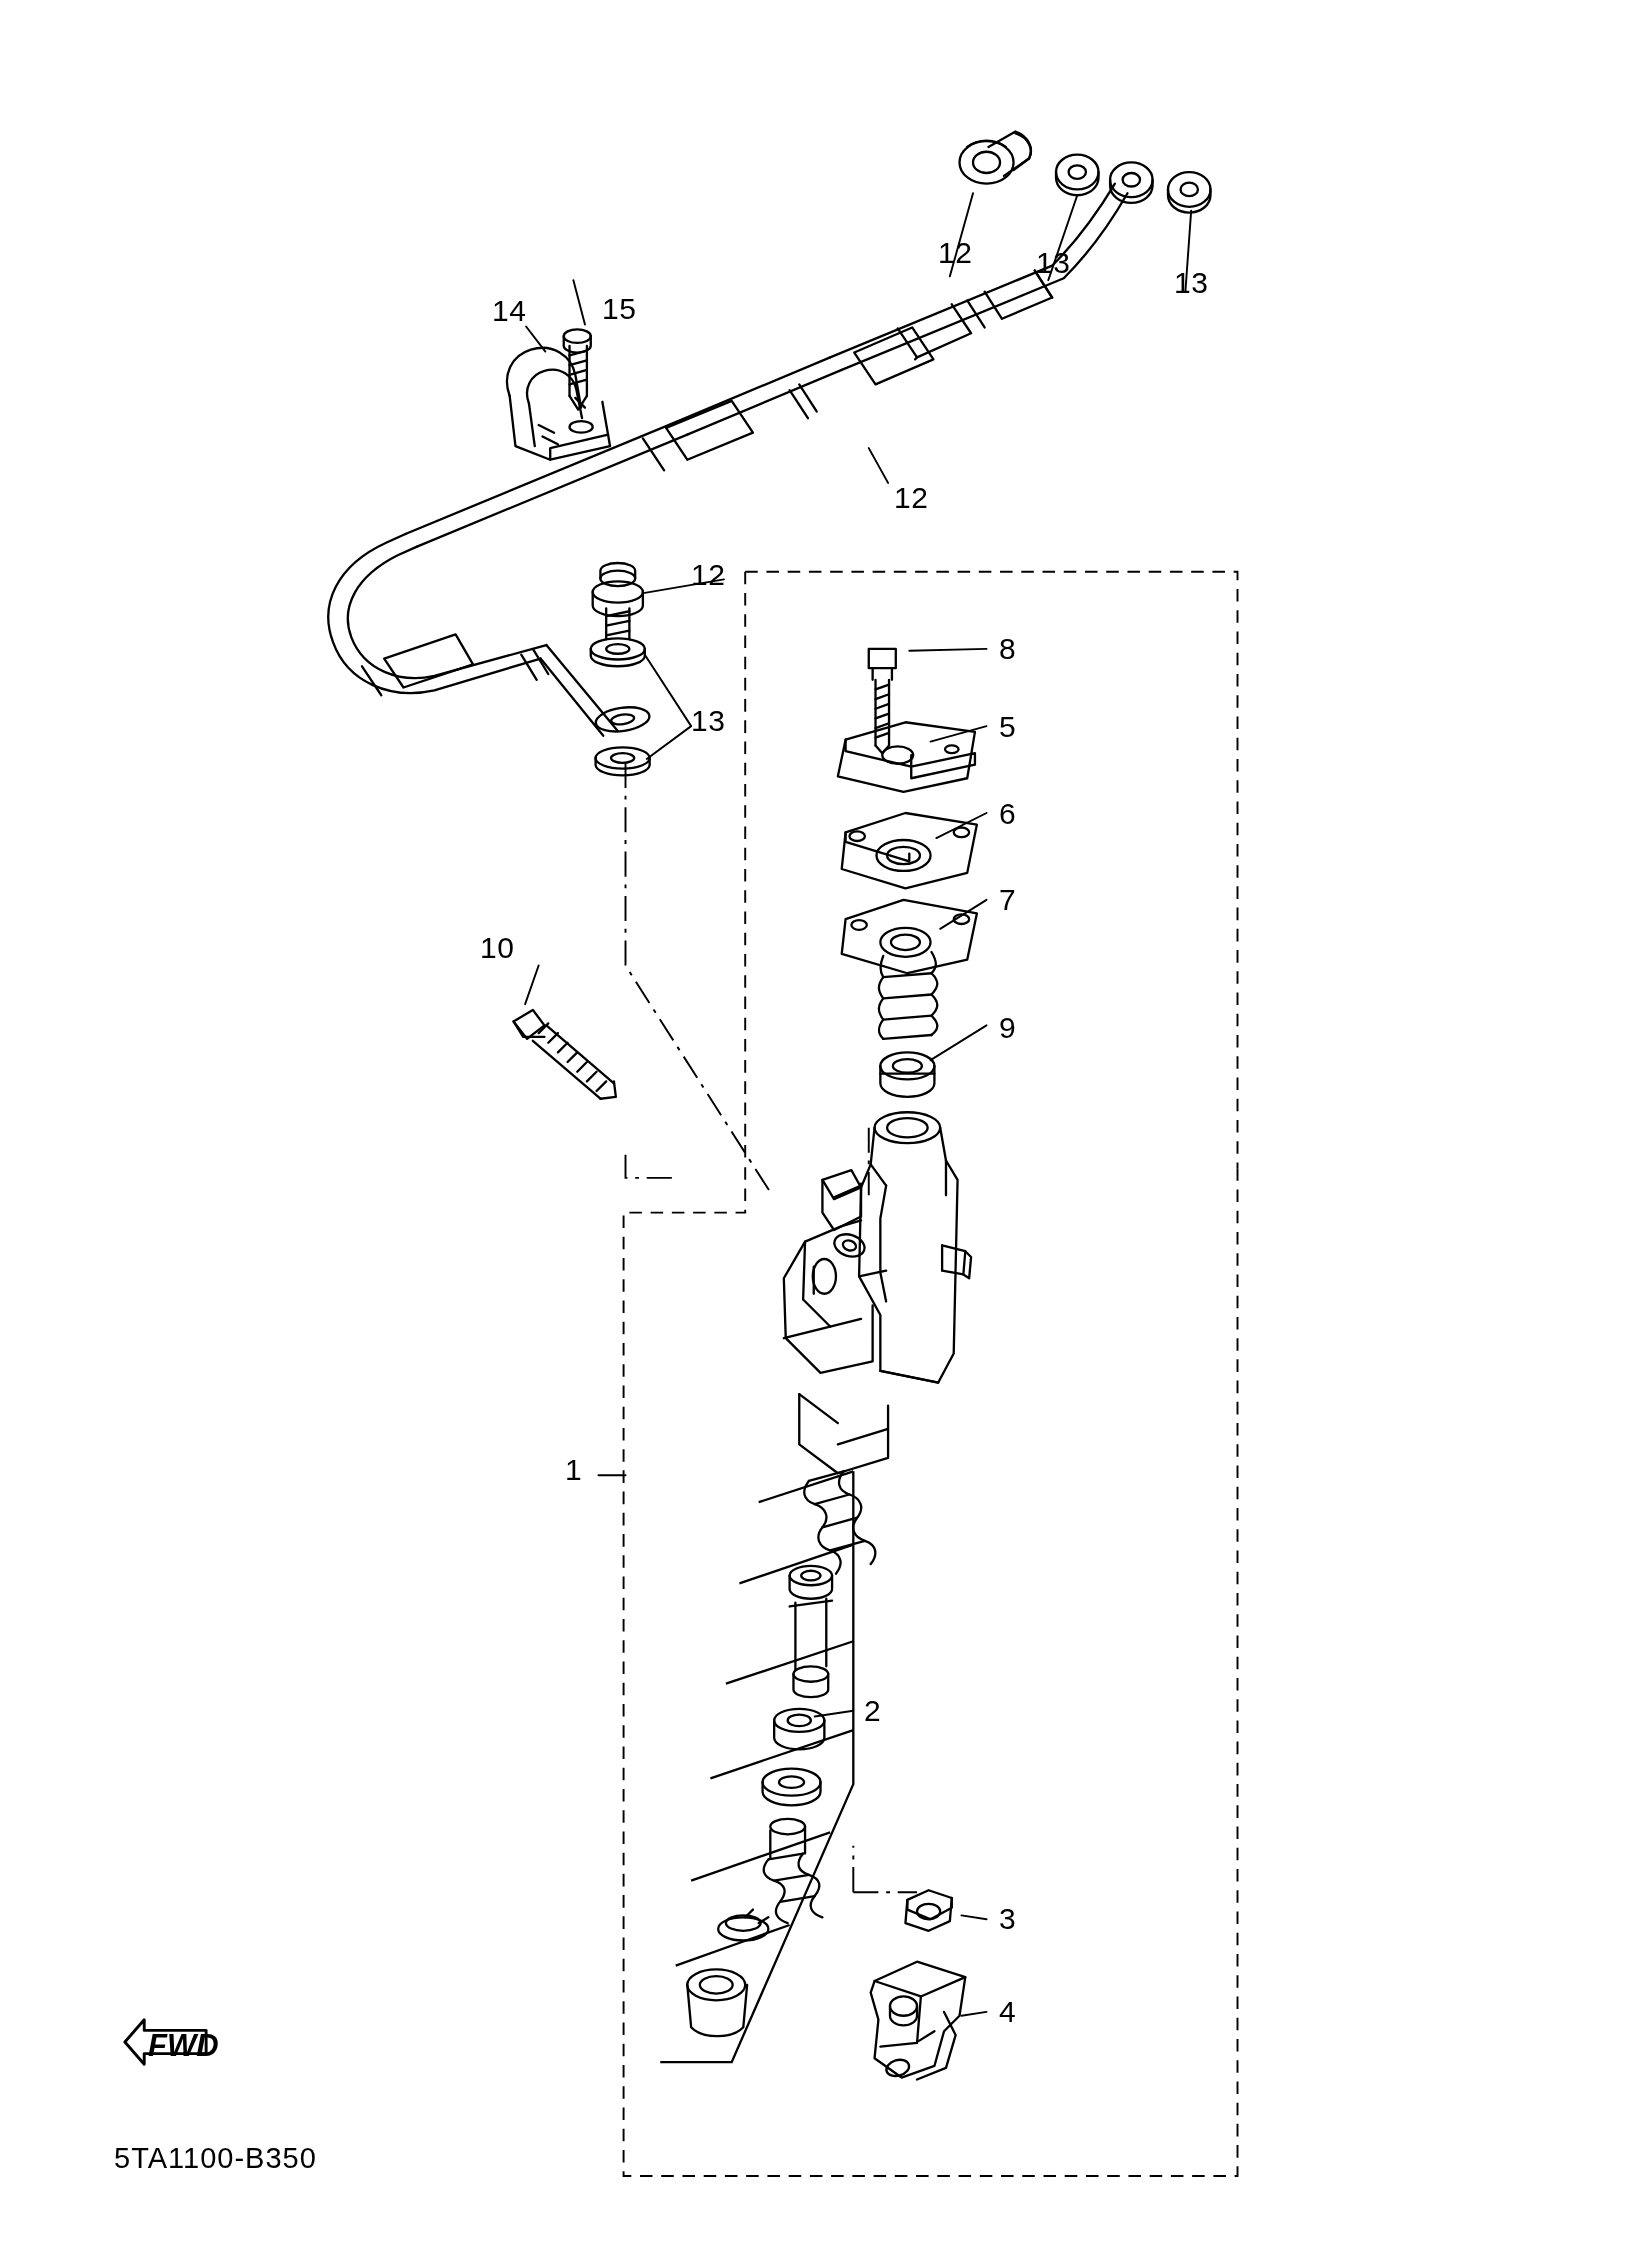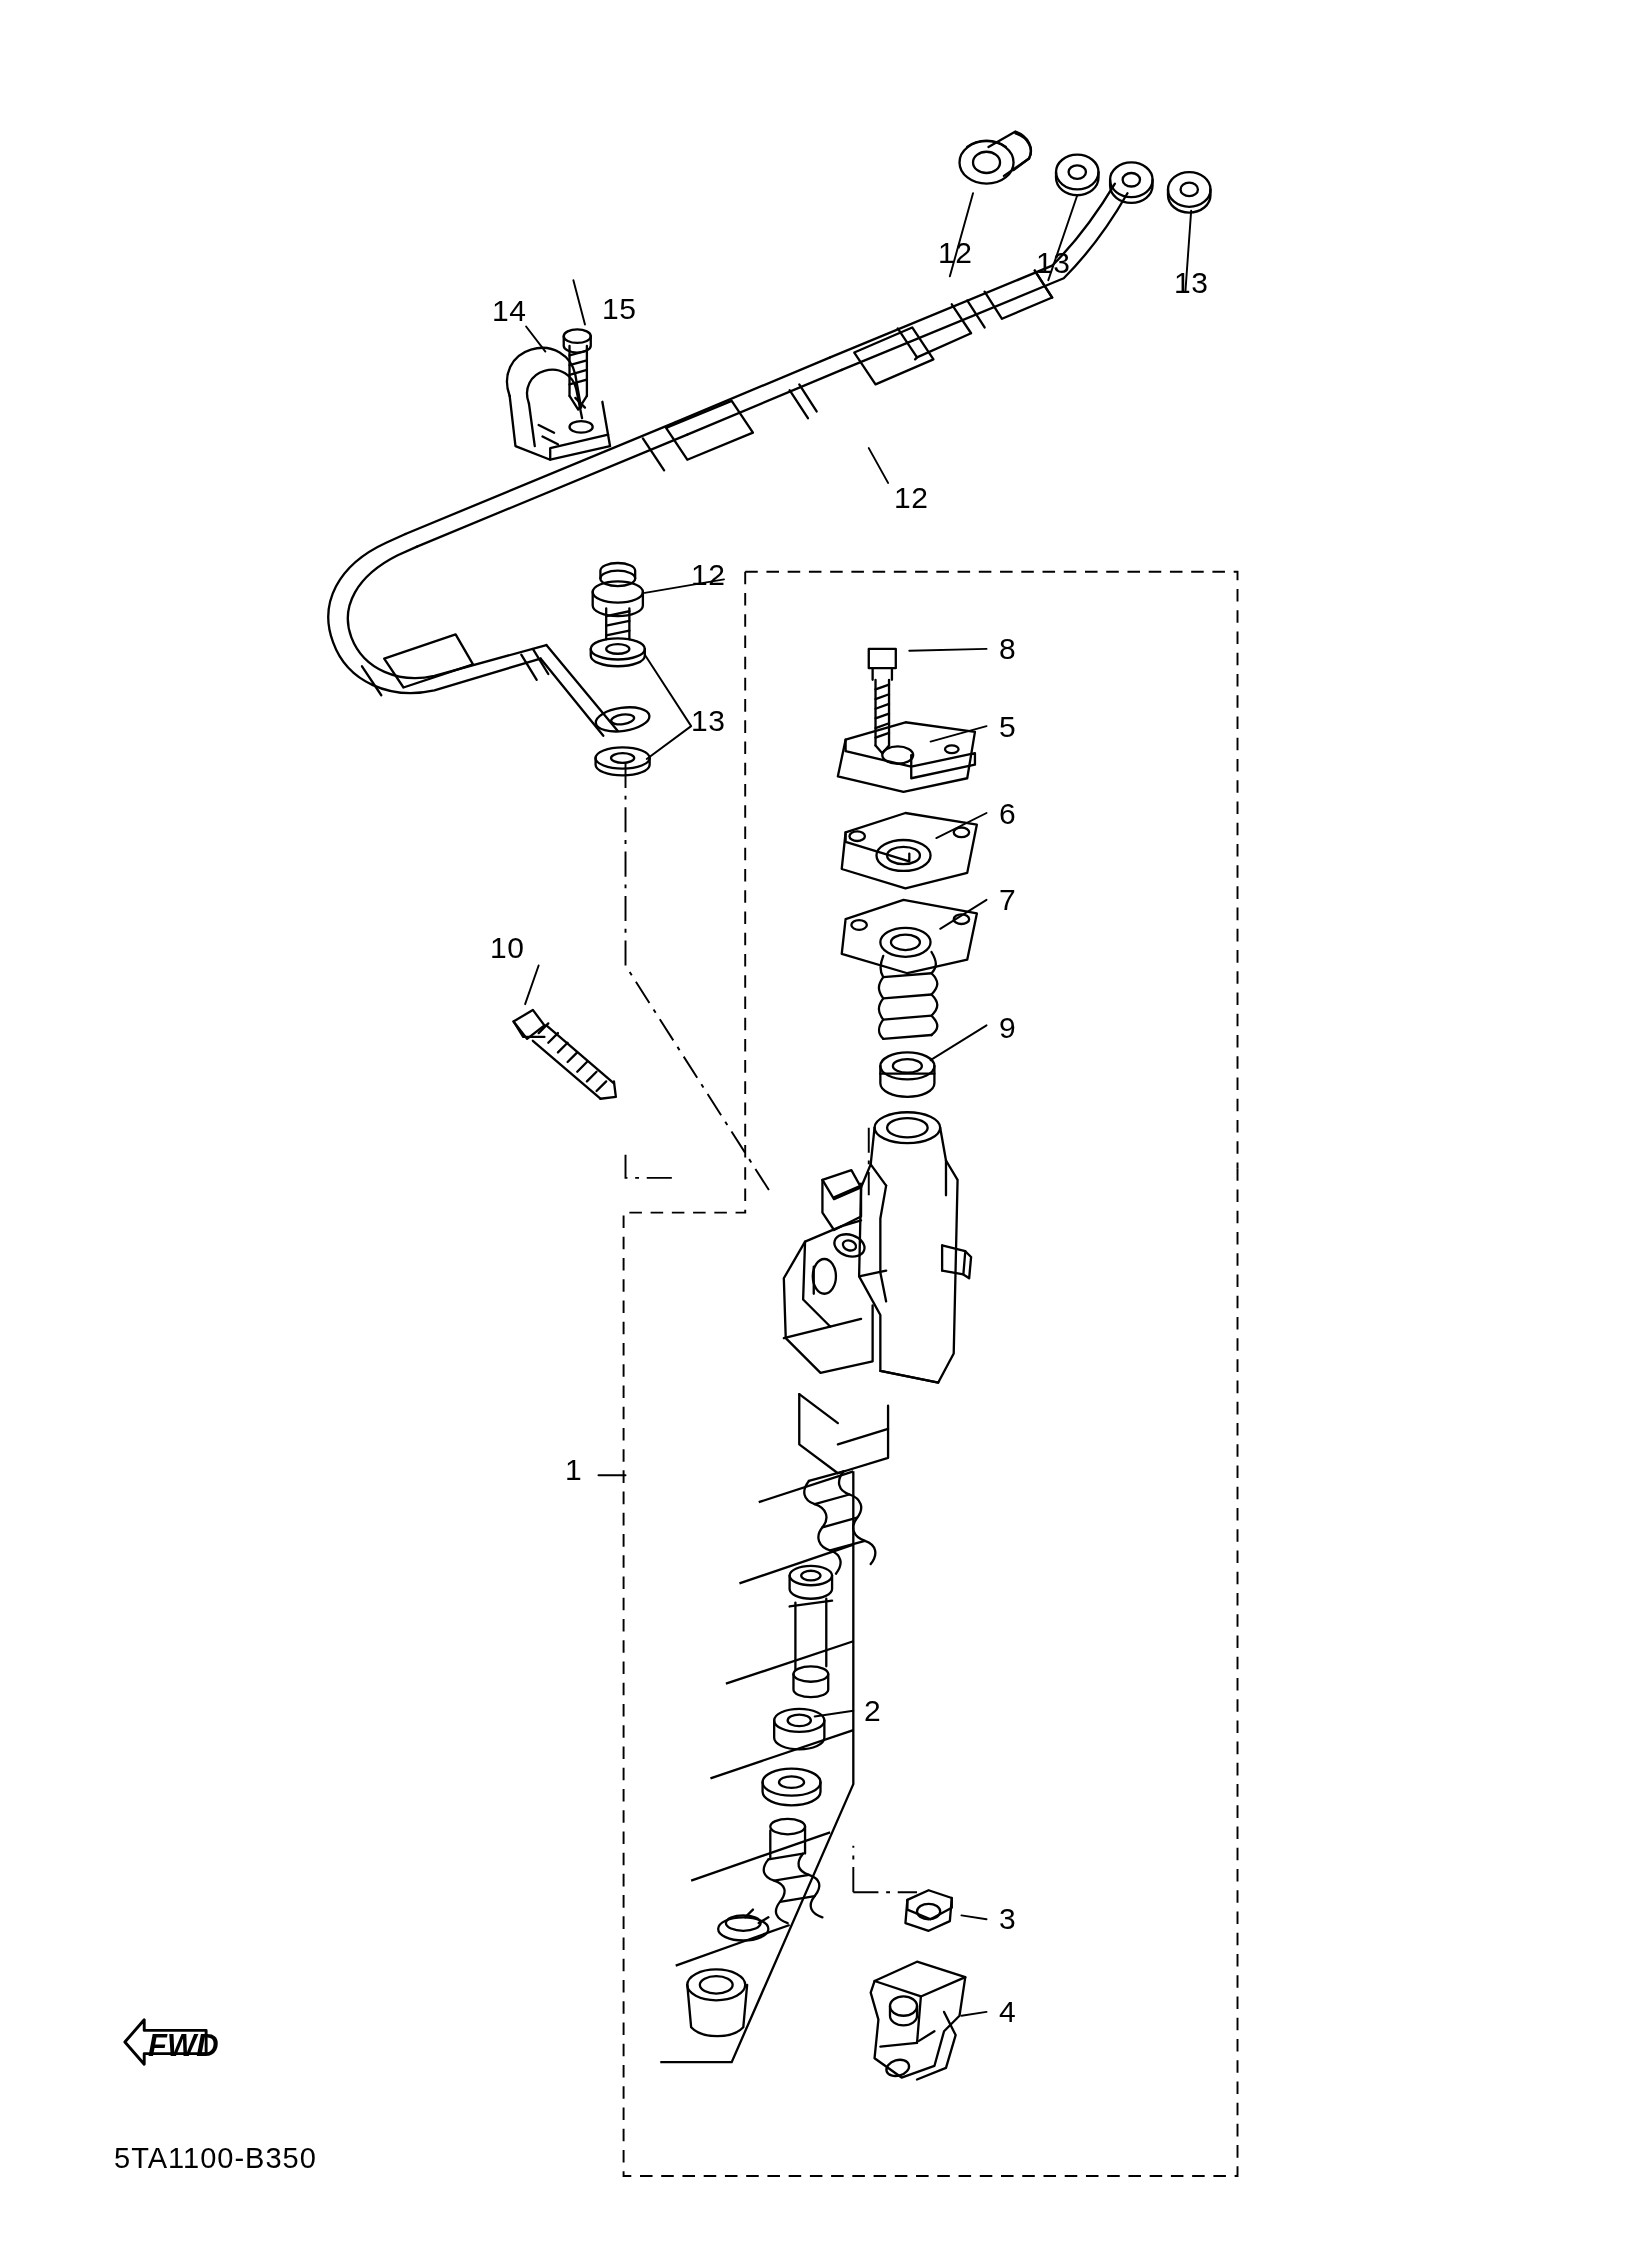--- a/index.html
+++ b/index.html
@@ -365,21 +365,21 @@
 
   <div class="callout" style="left:565px;  top:1453px;">1</div>
   <div class="callout" style="left:864px;  top:1694px;">2</div>
   <div class="callout" style="left:999px; top:1902px;">3</div>
   <div class="callout" style="left:999px; top:1995px;">4</div>
   <div class="callout" style="left:999px; top:710px;">5</div>
   <div class="callout" style="left:999px; top:797px;">6</div>
   <div class="callout" style="left:999px; top:883px;">7</div>
   <div class="callout" style="left:999px; top:632px;">8</div>
   <div class="callout" style="left:999px; top:1011px;">9</div>
-  <div class="callout" style="left:490px;  top:931px;">10</div>
+  <div class="callout" style="left:480px;  top:931px;">10</div>
   <div class="callout" style="left:894px;  top:481px;">12</div>
   <div class="callout" style="left:938px;  top:236px;">12</div>
   <div class="callout" style="left:691px;  top:558px;">12</div>
   <div class="callout" style="left:1036px; top:246px;">13</div>
   <div class="callout" style="left:1174px; top:266px;">13</div>
   <div class="callout" style="left:691px;  top:704px;">13</div>
   <div class="callout" style="left:492px;  top:294px;">14</div>
   <div class="callout" style="left:602px;  top:248px;margin-top:44px;">15</div>
 
   <div class="fwd-badge" style="left:121px; top:2012px;">

